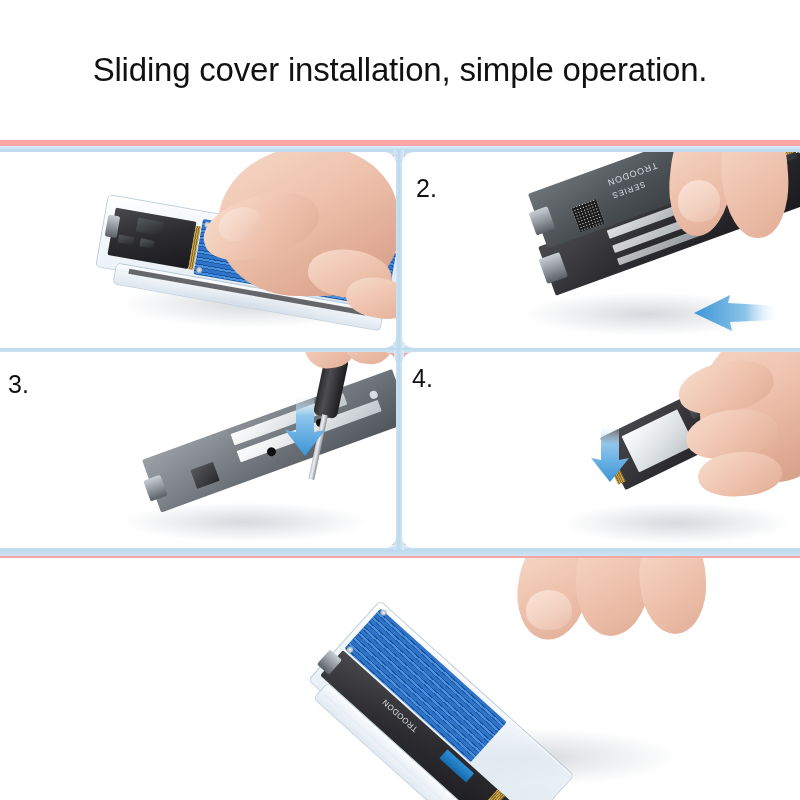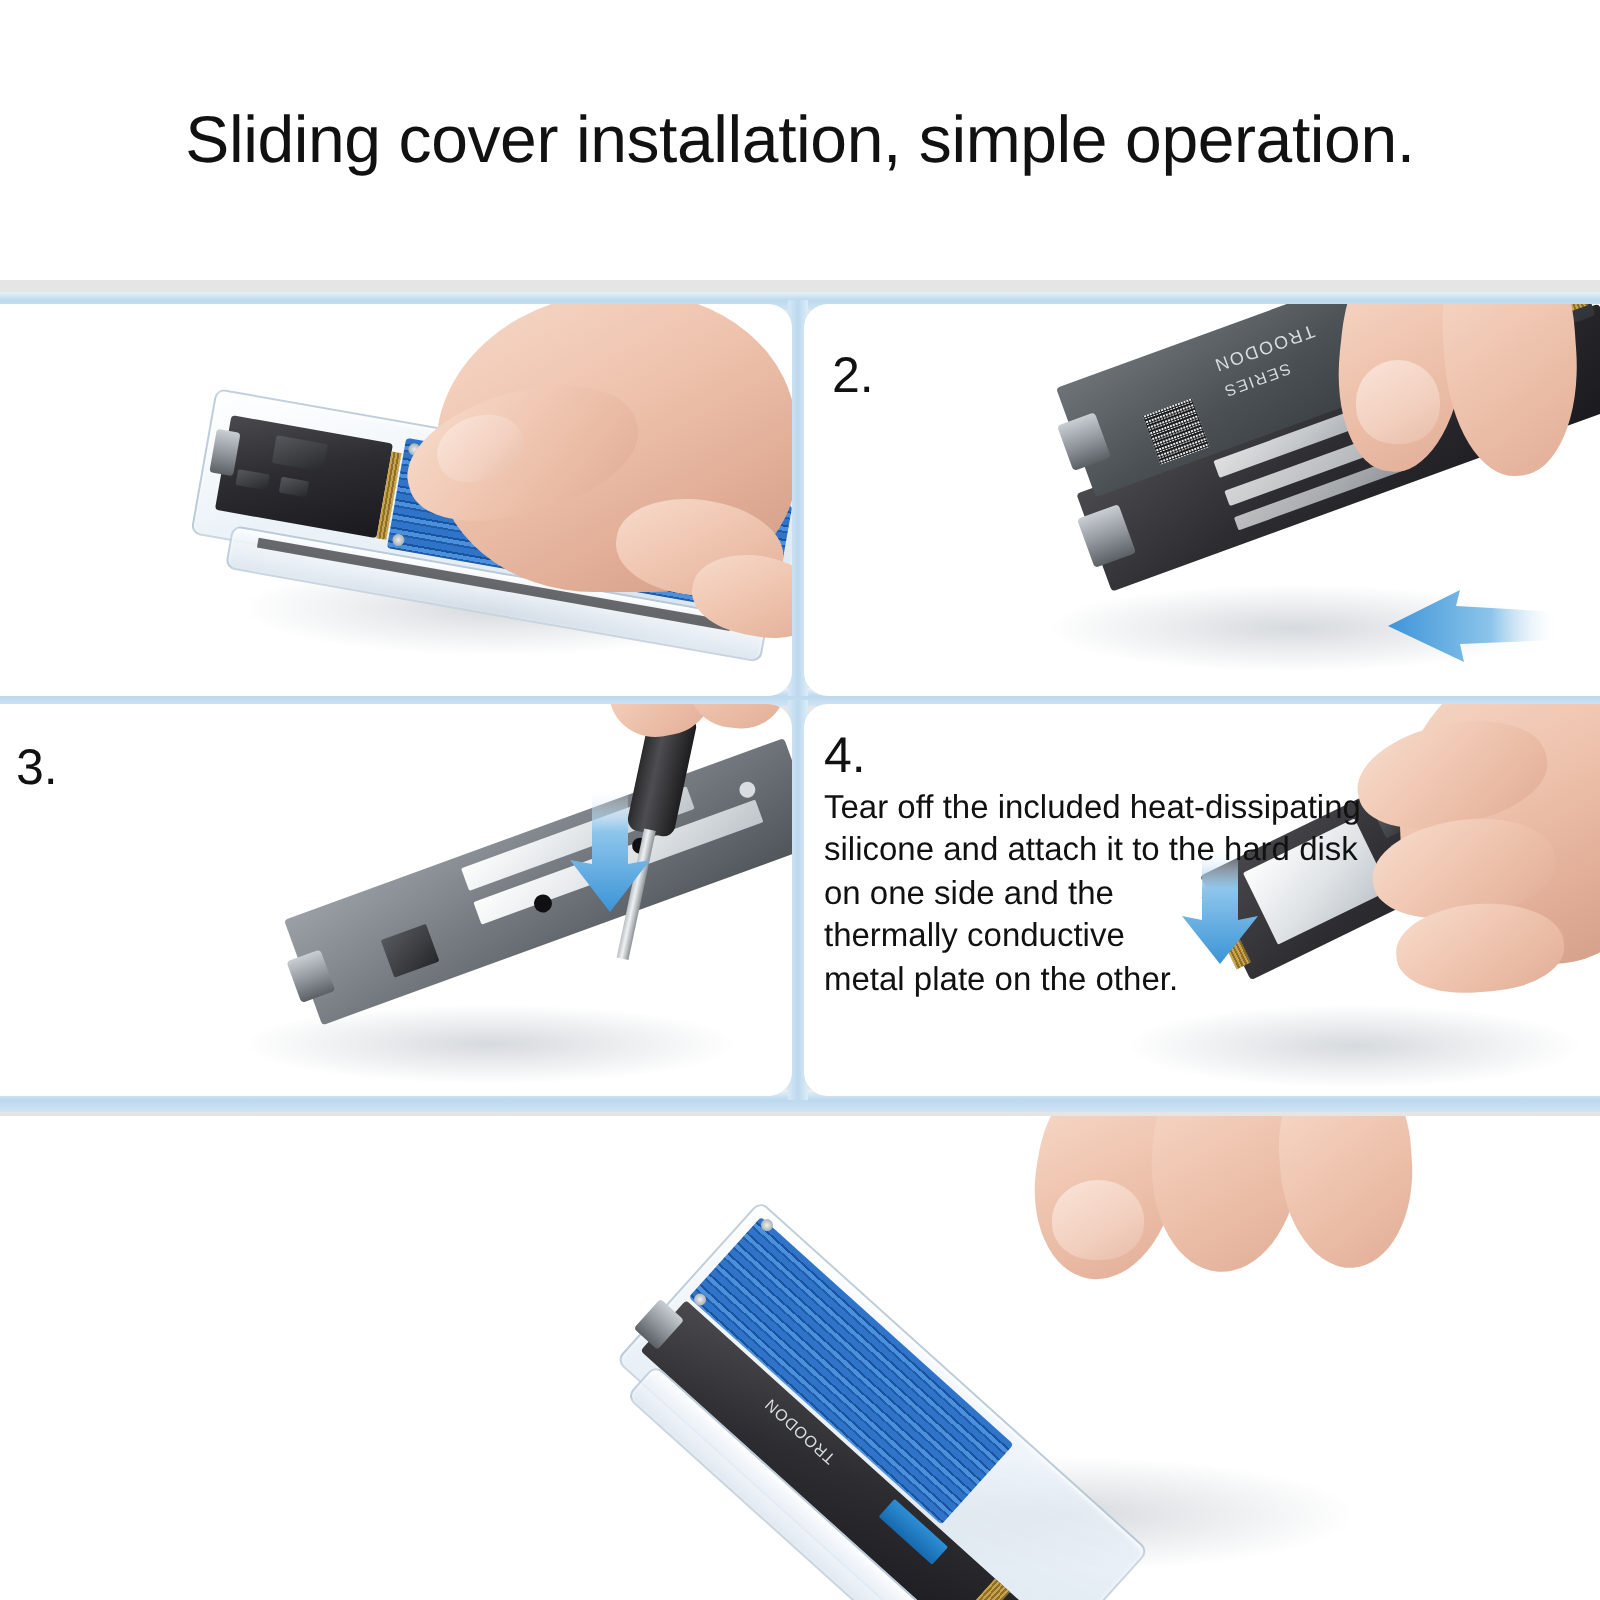--- a/index.html
+++ b/index.html
@@ -5,21 +5,21 @@
   * { box-sizing: border-box; margin: 0; padding: 0; }
   html, body {
     width: 800px; height: 800px;
     background: #ffffff;
     font-family: "Liberation Sans", sans-serif;
     overflow: hidden;
   }
   #page {
     position: relative;
     width: 800px; height: 683px;
-    background: #e5e5e5;
+    background: #fca5a5;
   }
 
   
   .title-bar {
     position: absolute;
     left: 0; top: 0;
     width: 800px; height: 140px;
     display: flex; align-items: center; justify-content: center;
     background: #ffffff;
   }
@@ -366,25 +366,20 @@
             <stop offset="0%" stop-color="#ffffff" stop-opacity="0"></stop>
             <stop offset="35%" stop-color="#8ec6ec"></stop>
             <stop offset="100%" stop-color="#3b94d7"></stop>
           </linearGradient>
         </defs>
         <path d="M13 2 L31 2 L31 38 L41 36 L22 60 L3 36 L13 38 Z" fill="url(#g4)"></path>
       </svg>
     </div>
 
     <div class="step-num">4.</div>
-    <div class="step-body">Tear off the included heat-dissipating
-silicone and attach it to the hard disk
- on one side and the
-thermally conductive
-metal plate on the other.</div>
   </div>
 
   <div class="panel p5">
     <div class="photo" style="left:0;top:0;width:800px;height:242px;">
       <div class="soft-shadow" style="left:380px;top:170px;width:300px;height:58px;"></div>
 
       <div style="position:absolute;left:380px;top:42px;width:300px;height:180px;transform:rotate(42deg);transform-origin:left top;">
         <div class="clear-case" style="left:0;top:0;width:262px;height:108px;"></div>
         <div class="heatsink" style="left:6px;top:6px;width:170px;height:54px;"></div>
         <div class="pcb-dark" style="left:6px;top:62px;width:240px;height:34px;"></div>

